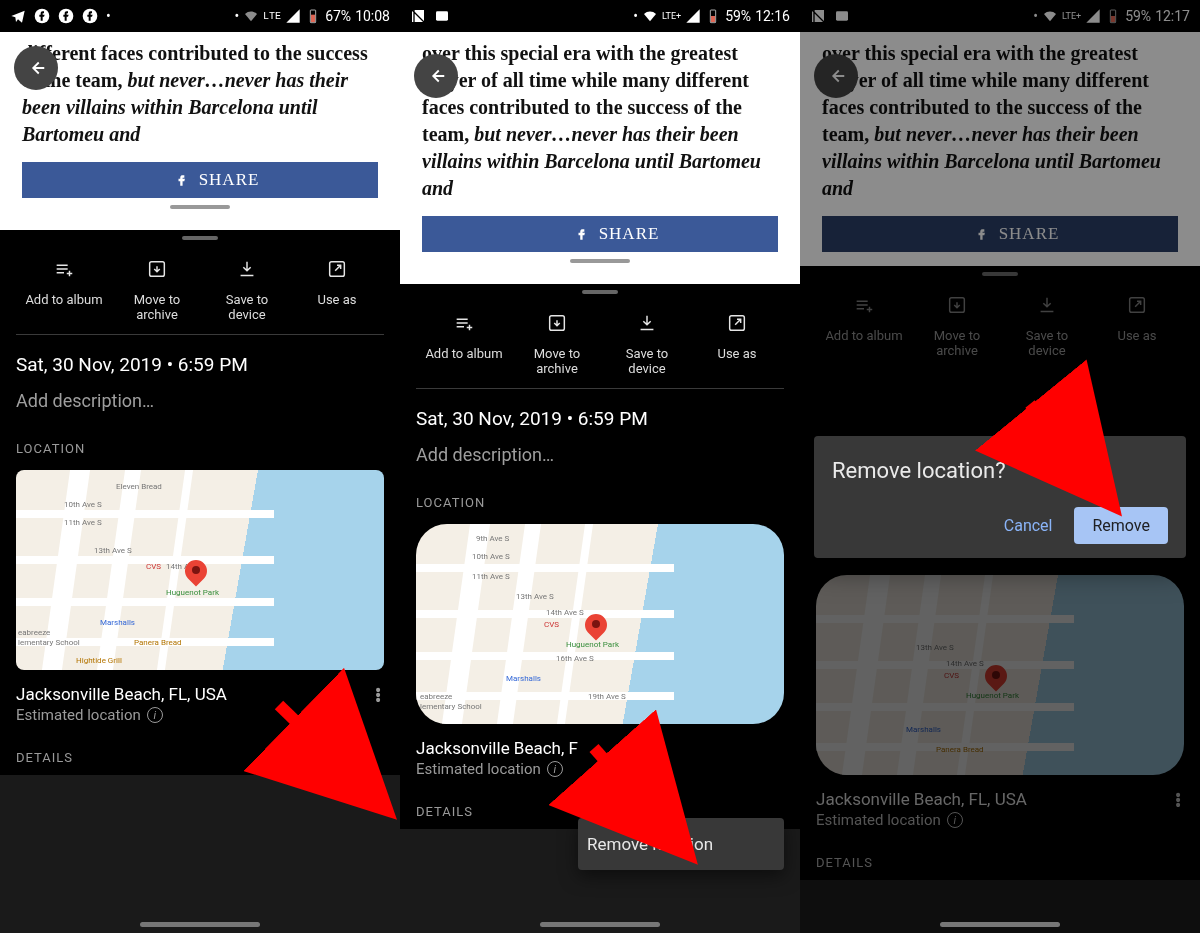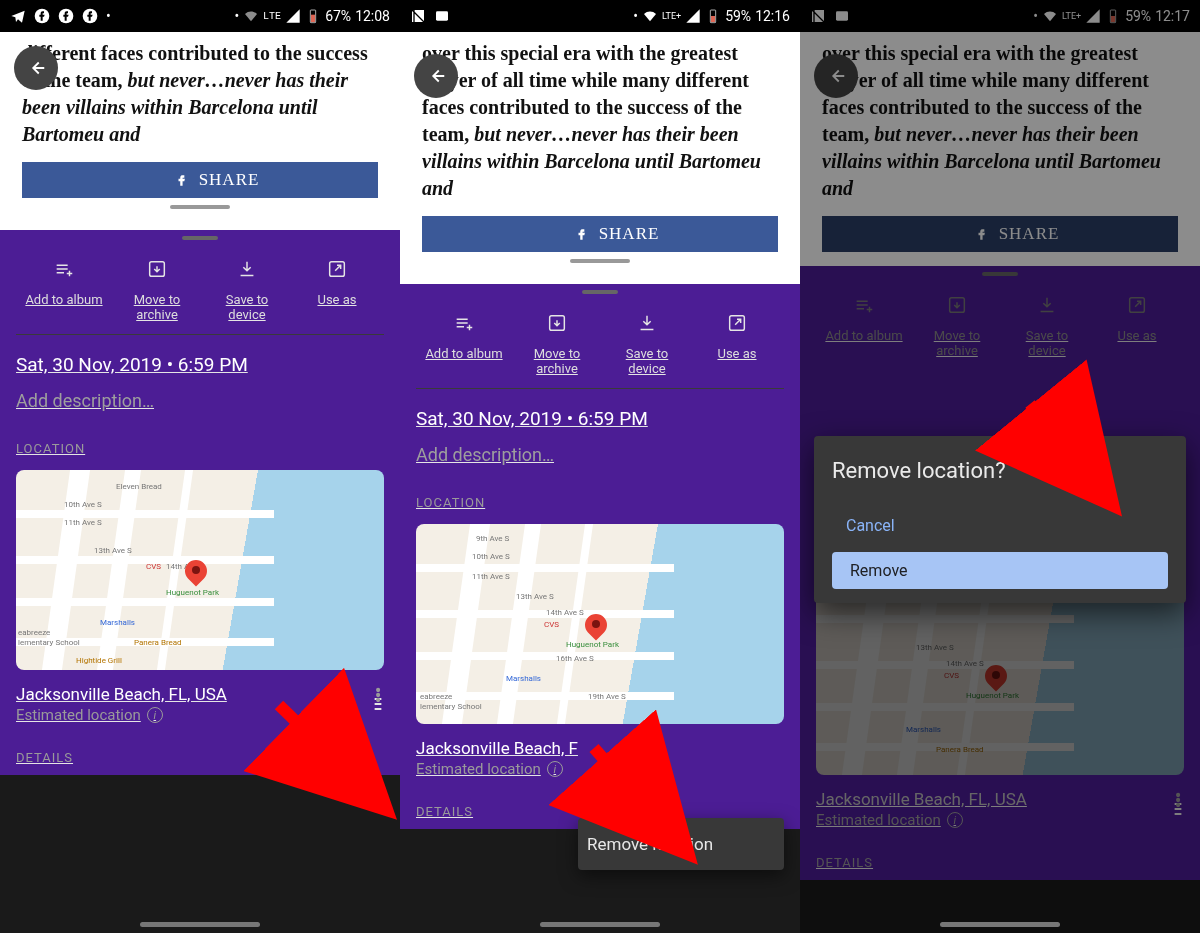--- a/index.html
+++ b/index.html
@@ -8,33 +8,33 @@
   .phone { position:relative; width:400px; height:933px; background:#1a1a1a; overflow:hidden; }
   .statusbar { height:32px; display:flex; align-items:center; justify-content:flex-end; padding:0 10px; color:#fff; font-size:14px; background:#000; gap:4px; }
   .statusbar .left { margin-right:auto; display:flex; gap:8px; align-items:center; }
   .statusbar .ic { width:16px; height:16px; display:inline-flex; align-items:center; justify-content:center; font-size:14px; }
   .article { background:#fff; color:#111; padding:8px 22px 14px 22px; font-family: Georgia, 'Times New Roman', serif; font-size:20px; line-height:1.35; font-weight:600; position:relative; }
   .article em { font-style: italic; }
   .back-circle { position:absolute; left:14px; width:44px; height:44px; border-radius:50%; background:#444; display:flex; align-items:center; justify-content:center; color:#fff; }
   .share-btn { margin-top:14px; background:#3b5998; color:#fff; font-size:17px; font-weight:500; letter-spacing:1px; height:36px; display:flex; align-items:center; justify-content:center; gap:10px;padding-left:34px; }
   .grab { height:18px; display:flex; align-items:center; justify-content:center; }
   .grab .bar { width:60px; height:4px; border-radius:4px; background:#999; }
-  .sheet { background:#4c1d95; color:#e5e5e5;text-decoration:underline; }
+  .sheet { background:#000000; color:#e5e5e5; }
   .sheet-grab { height:16px; display:flex; align-items:center; justify-content:center; }
   .sheet-grab .bar { width:36px; height:4px; border-radius:4px; background:#666; }
   .actions { display:flex; padding:4px 0 6px 0; border-bottom:1px solid #3a3a3a; margin:0 16px; overflow:hidden; }
   .action { flex:0 0 90px; text-align:center; font-size:13px; color:#ddd; padding:6px 0; }
   .action.wide { flex:0 0 96px; }
   .action .icon { height:26px; display:flex; align-items:center; justify-content:center; margin-bottom:10px; }
   .action .icon svg { width:22px; height:22px; stroke:#e5e5e5; fill:none; stroke-width:1.6; }
   .datetime { padding:18px 16px 4px 16px; font-size:19px; color:#fff; }
   .add-desc { padding:10px 16px 4px 16px; color:#9e9e9e; font-size:18px; }
   .section-label { padding:26px 16px 10px 16px; color:#9a9a9a; font-size:13px; letter-spacing:1px; }
   .map { margin:4px 16px 0 16px; height:200px; border-radius:8px; position:relative; overflow:hidden; background:linear-gradient(100deg,#f4efe6 0%, #f4efe6 60%, #a6d3eb 60%, #a6d3eb 100%); }
-  .map.tall { height:200px; }
+  .map.tall { height:200px;border-radius:31px; }
   .map .road { position:absolute; background:#fff; }
   .map .r1 { left:40px; top:0; width:20px; height:100%; transform:skewX(-8deg); }
   .map .r2 { left:95px; top:0; width:16px; height:100%; transform:skewX(-8deg); }
   .map .r3 { left:155px; top:0; width:8px; height:100%; transform:skewX(-8deg); }
   .map .r4 { top:40px; left:0; height:8px; width:70%; }
   .map .r5 { top:86px; left:0; height:8px; width:70%; }
   .map .r6 { top:128px; left:0; height:8px; width:70%; }
   .map .r7 { top:168px; left:0; height:8px; width:70%; }
   .map .lbl { position:absolute; font-size:8px; color:#777; }
   .pin { position:absolute; left:46%; top:45%; width:22px; height:22px; }
@@ -46,21 +46,21 @@
   .loc-est { color:#9a9a9a; font-size:15px; margin-top:2px; display:flex; align-items:center; gap:6px; }
   .kebab { width:28px; color:#9a9a9a; font-size:20px; text-align:center; padding-top:4px; letter-spacing:0; }
   .kebab span { display:block; line-height:5px; }
   .home-ind { position:absolute; bottom:6px; left:50%; transform:translateX(-50%); width:120px; height:5px; border-radius:4px; background:#777; }
   .arrow { position:absolute; pointer-events:none; }
   .arrow svg { overflow:visible; }
   .popup { position:absolute; background:#383838; color:#e8e8e8; font-size:17px; padding:16px 9px; border-radius:4px; box-shadow:0 6px 18px rgba(0,0,0,.5); }
   .overlay { position:absolute; inset:0; background:rgba(0,0,0,.45); }
   .dialog { position:absolute; left:14px; right:14px; top:436px; background:#383838; border-radius:4px; padding:22px 18px 14px 18px; box-shadow:0 10px 30px rgba(0,0,0,.6); }
   .dialog-title { color:#eaeaea; font-size:22px; }
-  .dialog-btns { display:flex; justify-content:flex-end; gap:8px; margin-top:24px;flex-direction:column; }
+  .dialog-btns { display:flex; justify-content:flex-end; gap:8px; margin-top:24px; }
   .btn-cancel { color:#8ab4f8; font-size:16px; padding:9px 14px; }
   .btn-remove { background:#a7c5f5; color:#202124; font-size:16px; padding:9px 18px; border-radius:4px; }
   .info-circ { display:inline-flex; width:16px; height:16px; border:1.4px solid #9a9a9a; border-radius:50%; align-items:center; justify-content:center; font-size:11px; font-style:italic; }
   .sheet.acted .actions .action { color:#888; }
 </style>
 </head>
 <body>
 
 <div class="row">
 
@@ -104,21 +104,21 @@
             <path d="M2 22h20V2z"></path>
           </svg>
     </span>
     <span class="ic">
       <svg viewBox="0 0 24 24">
             <rect x="8" y="3" width="8" height="19" rx="1" fill="none" stroke="#fff"></rect>
             <rect x="9" y="10" width="6" height="11" fill="#d65"></rect>
           </svg>
     </span>
     <span>67%</span>
-    <span>12:08</span>
+    <span>10:08</span>
   </div>
 
   <div class="article">
     <div class="back-circle" style="top:14px;">
       <svg viewBox="0 0 24 24" width="22" height="22" stroke="#fff" fill="none" stroke-width="2">
             <path d="M15 6l-6 6 6 6M9 12h12"></path>
           </svg>
     </div>
     <span>different faces contributed to the success of the team, </span><em>but never…never has their been villains within Barcelona until Bartomeu and</em>
     <div class="share-btn">

